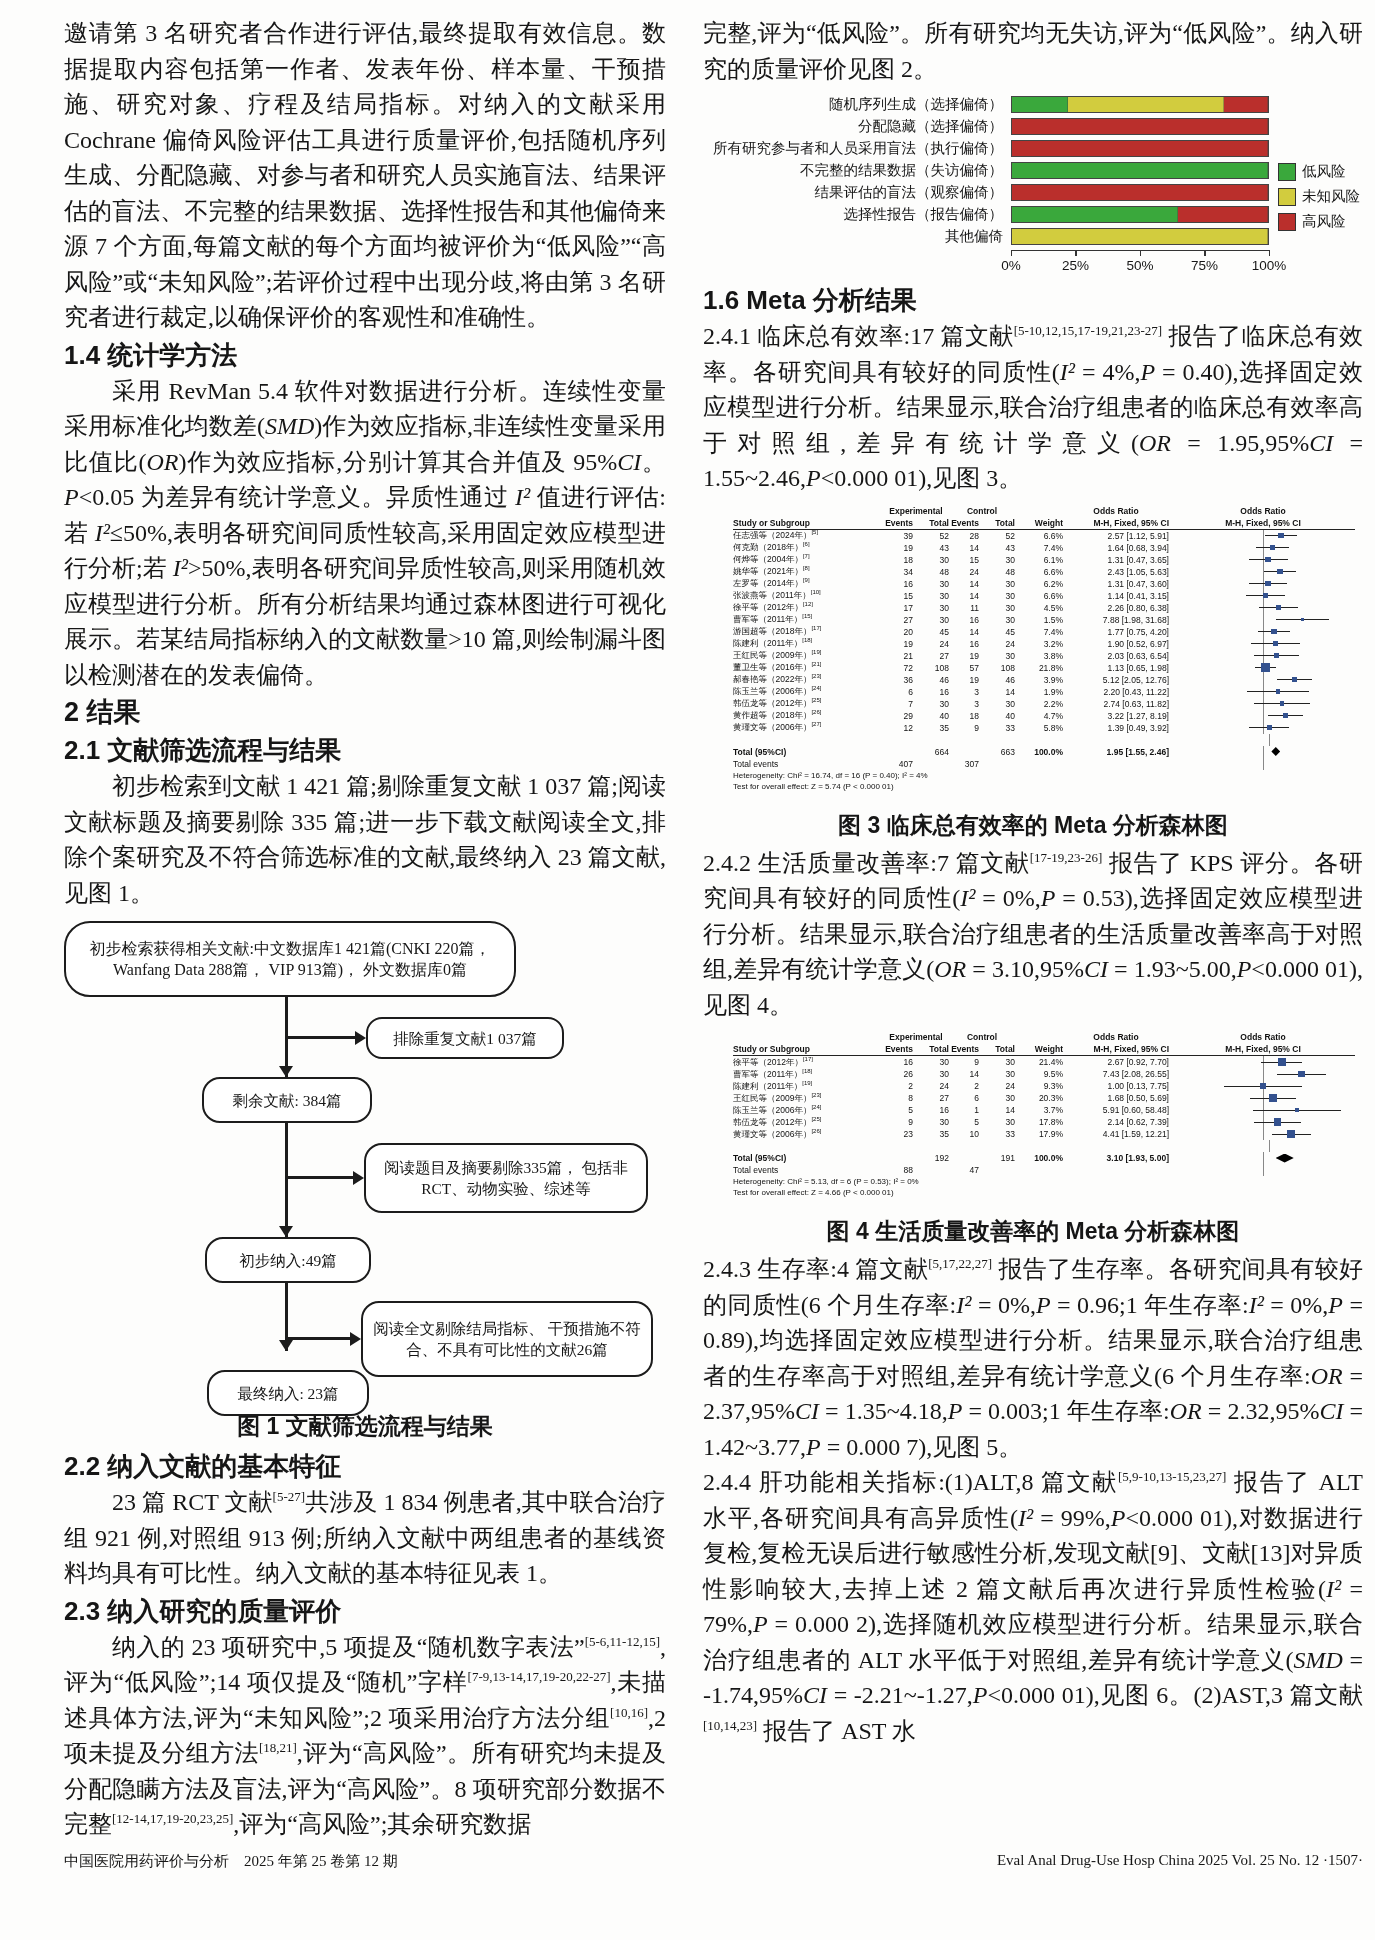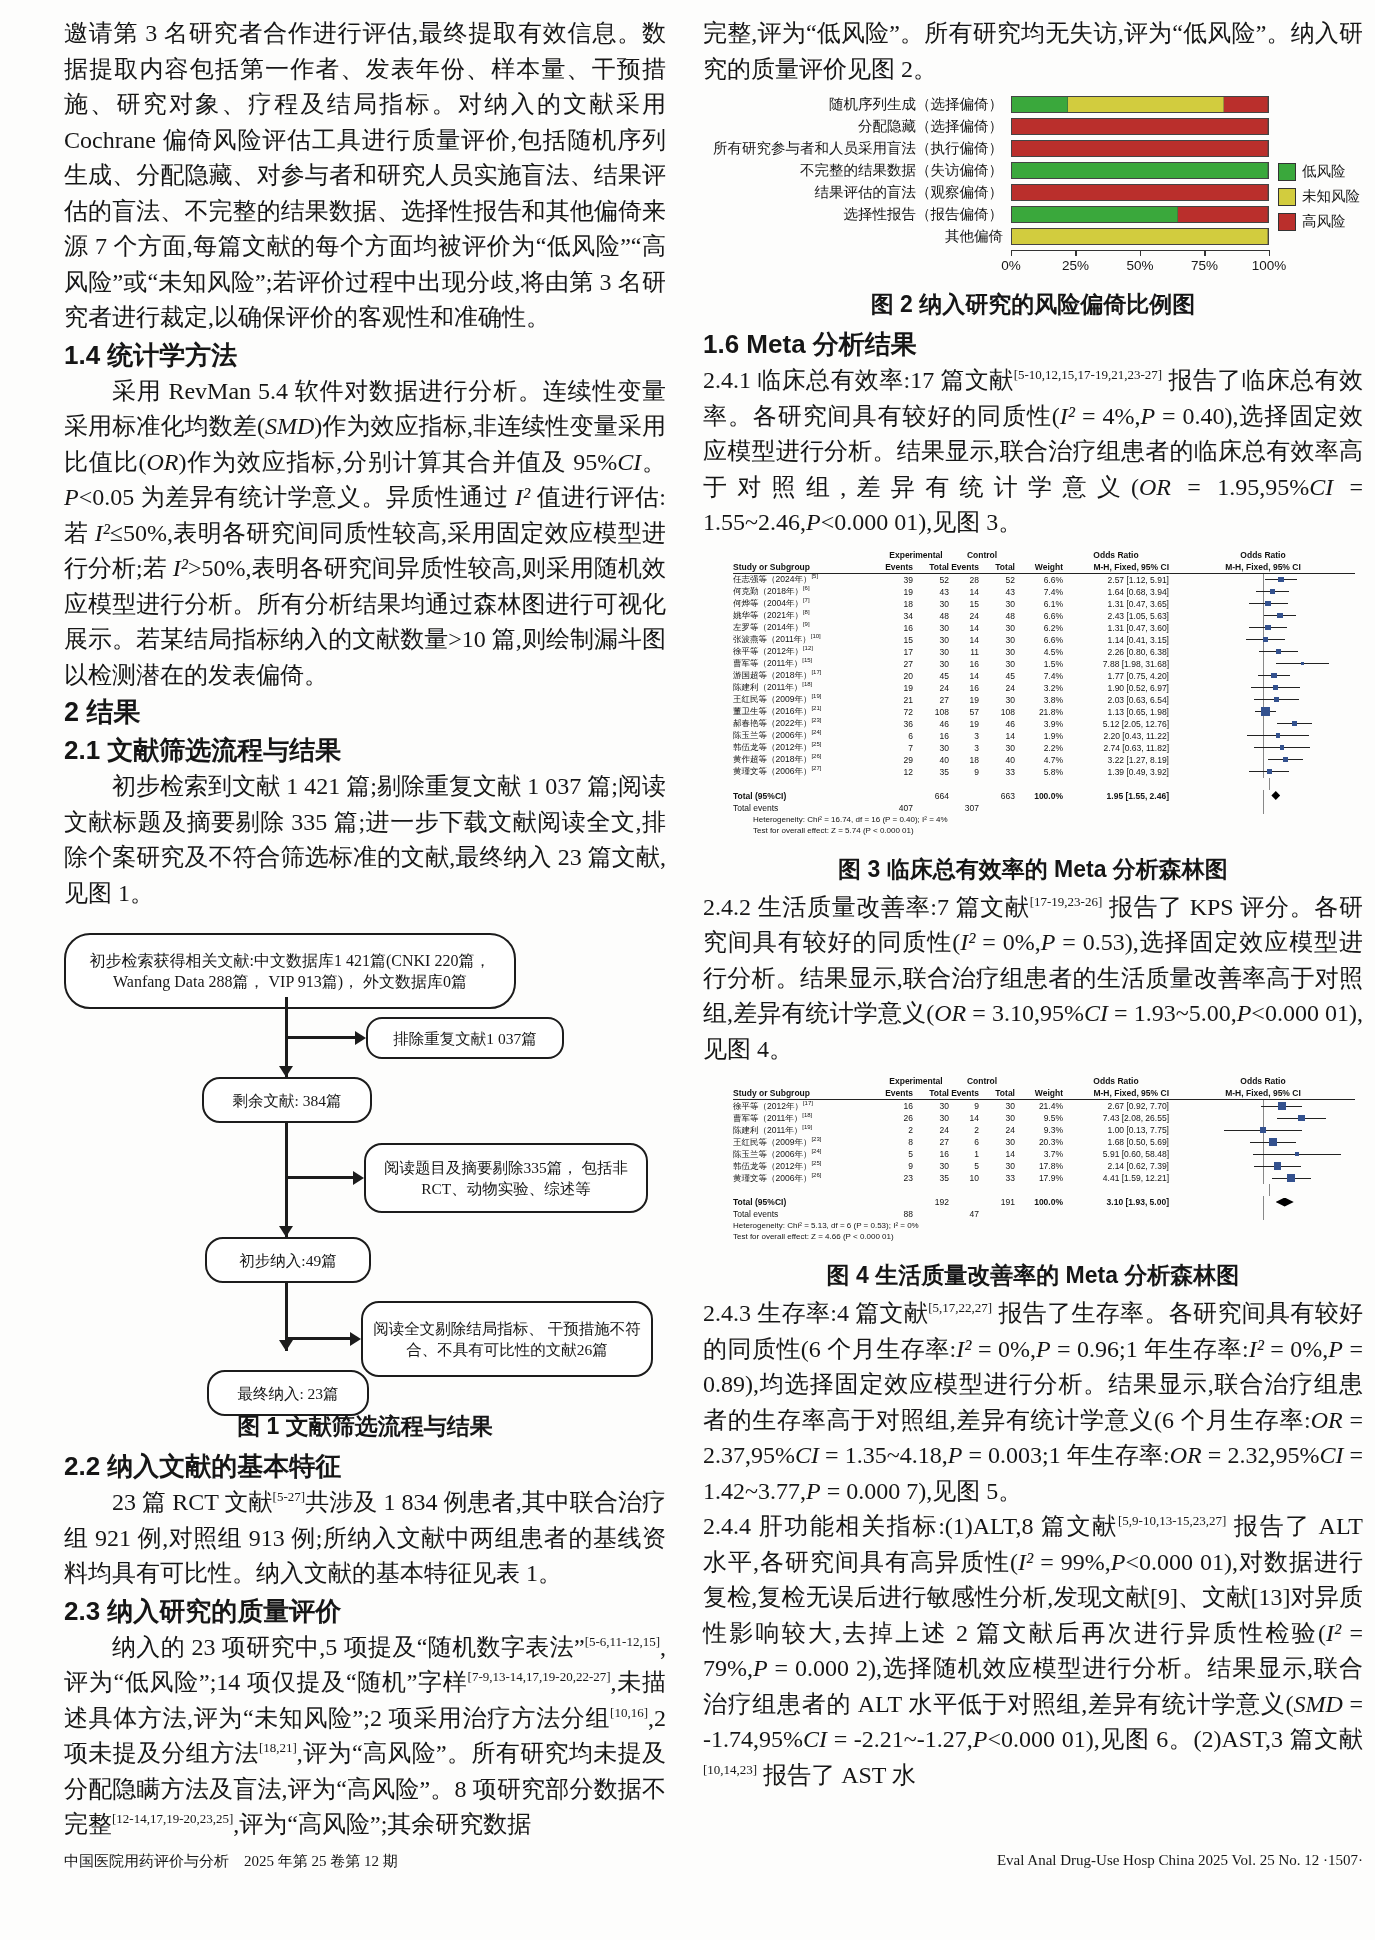--- a/index.html
+++ b/index.html
@@ -18,21 +18,21 @@
   .figcap{font-family:"Liberation Sans",sans-serif;font-weight:bold;font-size:23px;
           text-align:center;margin:8px 0 6px 0;line-height:30px;}
   
   .fc{position:relative;height:482px;margin-top:10px;}
   .fc .bx{position:absolute;border:2.5px solid #1c1c1c;background:#fff;display:flex;
           align-items:center;justify-content:center;text-align:center;
           font-size:15.5px;line-height:21px;padding:2px 10px;box-sizing:border-box;}
   .fc .r-big{border-radius:26px;}
   .fc .r-med{border-radius:18px;}
   .fc .r-sm{border-radius:16px;}
-  .fc .b1{left:0;top:12px;width:452px;height:76px;font-size:16px;}
+  .fc .b1{left:0;top:0;width:452px;height:76px;font-size:16px;}
   .fc .sA{left:302px;top:96px;width:198px;height:42px;}
   .fc .b2{left:138px;top:156px;width:170px;height:46px;}
   .fc .sB{left:300px;top:222px;width:284px;height:70px;}
   .fc .b3{left:141px;top:316px;width:166px;height:46px;}
   .fc .sC{left:297px;top:380px;width:292px;height:76px;}
   .fc .b4{left:143px;top:449px;width:162px;height:46px;}
   .fc .vline{position:absolute;left:221px;top:76px;width:2.5px;height:354px;background:#1c1c1c;}
   .fc .vhead{position:absolute;left:215px;width:0;height:0;border-left:7px solid transparent;
              border-right:7px solid transparent;border-top:11px solid #1c1c1c;}
   .fc .h2{top:145px;} .fc .h3{top:305px;} .fc .h4{top:419px;}
@@ -186,21 +186,20 @@
         <div class="lg-item">
           <span class="sw" style="background: rgb(210, 204, 62);"></span>
           <span class="lt">未知风险</span>
         </div>
         <div class="lg-item">
           <span class="sw" style="background: rgb(186, 47, 44);"></span>
           <span class="lt">高风险</span>
         </div>
       </div>
   </div>
-  <div class="figcap">图 2  纳入研究的风险偏倚比例图</div>
 
   <h3 class="hd hd1">1.6  Meta 分析结果</h3>
   <p class="body">2.4.1  临床总有效率:17 篇文献<sup>[5-10,12,15,17-19,21,23-27]</sup> 报告了临床总有效率。各研究间具有较好的同质性(<i>I²</i> = 4%,<i>P</i> = 0.40),选择固定效应模型进行分析。结果显示,联合治疗组患者的临床总有效率高于对照组,差异有统计学意义(<i>OR</i> = 1.95,95%<i>CI</i> = 1.55~2.46,<i>P</i>&lt;0.000 01),见图 3。</p>
 
   <div class="forest" id="fig3">
       <div class="fr fhead">
         <div class="c-name"></div>
         <div class="grp" style="width: 66px;">Experimental</div>
         <div class="grp" style="width: 66px;">Control</div>
         <div style="width: 48px;"></div>
@@ -457,21 +456,21 @@
       <div class="fr">
         <div class="c-name">Total events</div>
         <div class="n1">407</div>
         <div class="n2"></div>
         <div class="n3">307</div>
         <div class="n4"></div>
         <div class="c-w"></div>
         <div class="c-ci"></div>
         <div class="c-plot gl"></div>
       </div>
-      <div style="position: relative; height: 32px; margin-left: 20px;">
+      <div style="position: relative; height: 32px;">
         <div class="fsmall">Heterogeneity: Chi² = 16.74, df = 16 (P = 0.40); I² = 4%</div>
         <div class="fsmall">Test for overall effect: Z = 5.74 (P &lt; 0.000 01)</div>
       </div>
     </div>
   <div class="figcap">图 3  临床总有效率的 Meta 分析森林图</div>
 
   <p class="body">2.4.2  生活质量改善率:7 篇文献<sup>[17-19,23-26]</sup> 报告了 KPS 评分。各研究间具有较好的同质性(<i>I²</i> = 0%,<i>P</i> = 0.53),选择固定效应模型进行分析。结果显示,联合治疗组患者的生活质量改善率高于对照组,差异有统计学意义(<i>OR</i> = 3.10,95%<i>CI</i> = 1.93~5.00,<i>P</i>&lt;0.000 01),见图 4。</p>
 
   <div class="forest" id="fig4">
       <div class="fr fhead">

